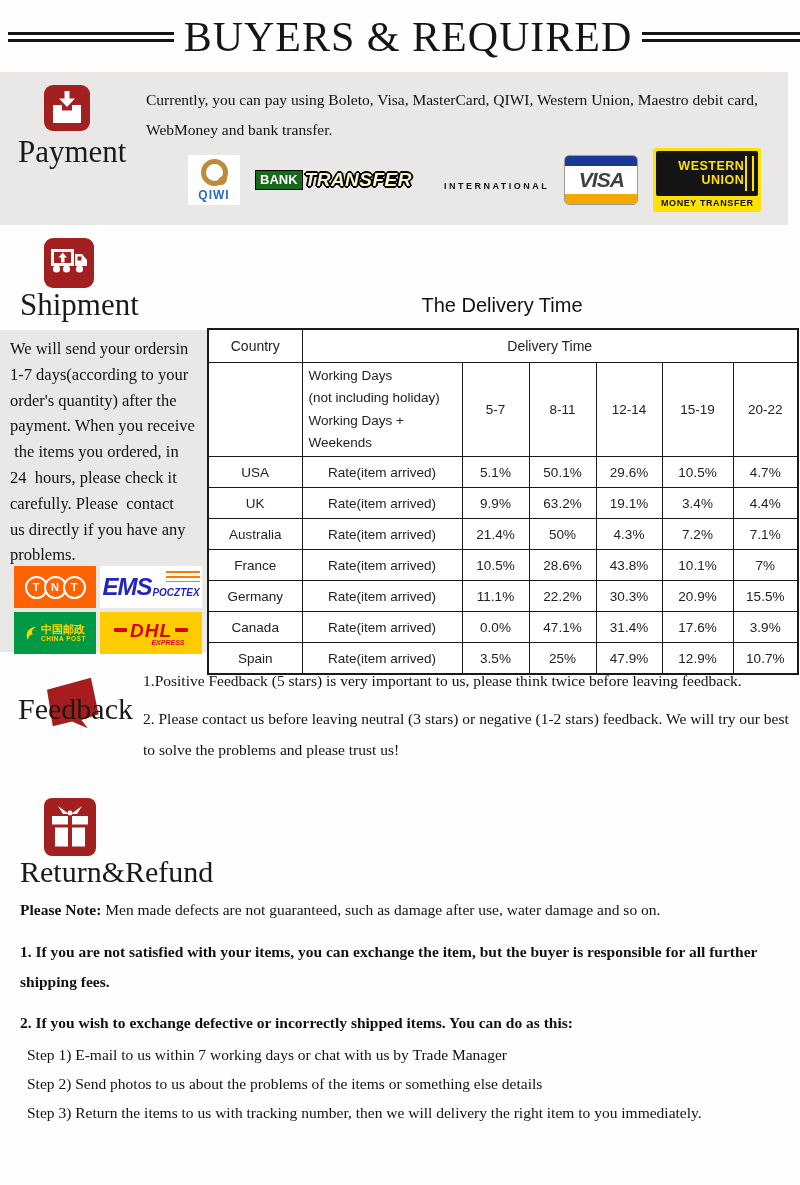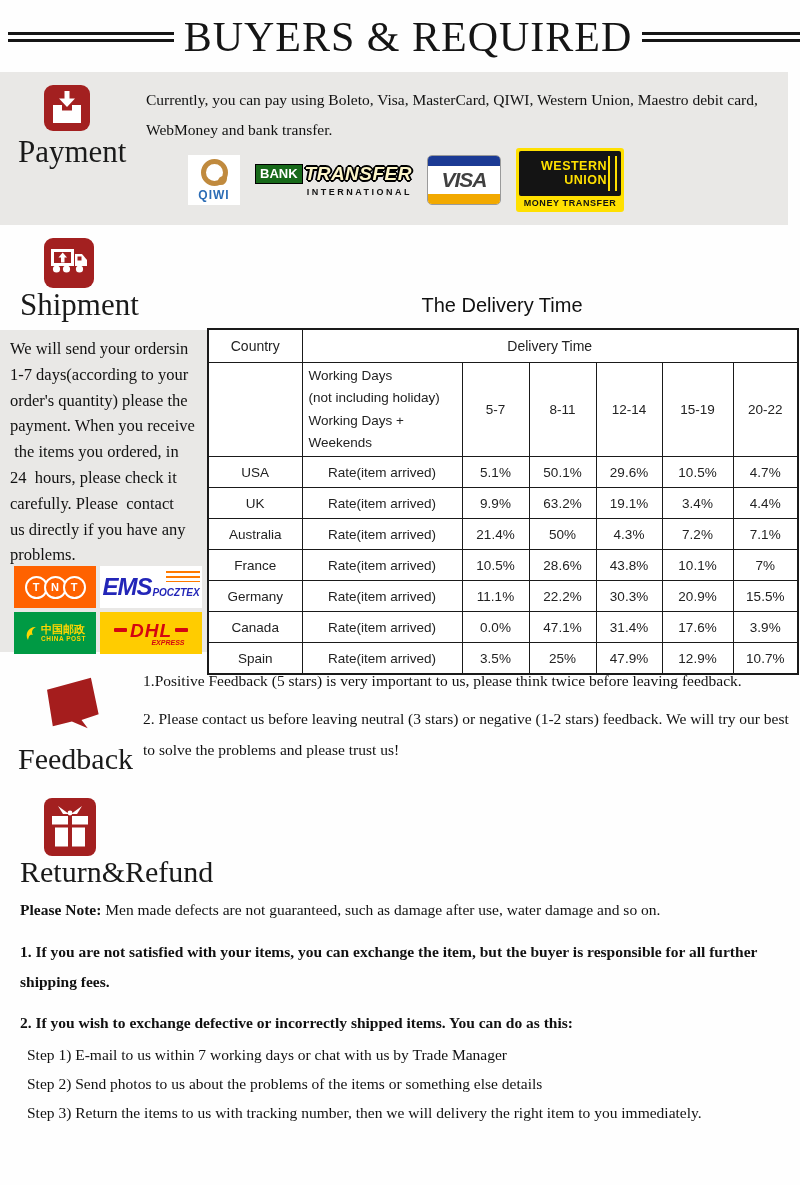--- a/index.html
+++ b/index.html
@@ -17,21 +17,21 @@
   .pay-icon{position:absolute;left:44px;top:13px;width:46px;height:46px;}
   .sec-title{color:#1a1a1a;line-height:1;}
   .pay-title{position:absolute;left:18px;top:64px;font-size:31px;}
   .pay-desc{position:absolute;left:146px;top:13px;width:638px;font-size:15.5px;line-height:30px;}
   .logos{position:absolute;left:188px;top:76px;display:flex;align-items:center;gap:15px;
          font-family:"Liberation Sans","DejaVu Sans",sans-serif;}
   .lg-qiwi{width:52px;height:50px;background:#fff;display:flex;flex-direction:column;align-items:center;justify-content:center;gap:2px;}
   .qiwi-ring{width:17px;height:17px;border:5px solid #c08a3e;border-radius:50%;position:relative;}
   .qiwi-ring::after{content:"";position:absolute;right:-4px;bottom:-4px;width:9px;height:9px;background:#c08a3e;border-radius:60% 20% 70% 30%;}
   .qiwi-t{font-weight:700;font-size:12px;color:#2b6cb5;letter-spacing:1px;}
-  .lg-bank{display:flex;flex-direction:column;align-items:center;}
+  .lg-bank{display:flex;align-items:center;}
   .bank-row{display:flex;align-items:center;}
   .bank-b{background:#17691a;color:#fff;font-weight:700;font-size:13px;padding:2px 4px;border:1px solid #000;line-height:1.1;}
   .bank-t{font-style:italic;font-weight:900;font-size:19px;color:#fdf6c9;margin-left:2px;letter-spacing:.5px;
           text-shadow:2px 0 0 #000,-2px 0 0 #000,0 2px 0 #000,0 -2px 0 #000,1px 1px 0 #000,-1px -1px 0 #000,1px -1px 0 #000,-1px 1px 0 #000;}
   .bank-i{font-weight:700;font-size:9px;letter-spacing:2.5px;color:#111;margin-top:2px;align-self:flex-end;margin-left:32px;}
   .lg-visa{width:74px;height:50px;background:#fff;border:1px solid #9a9a9a;border-radius:5px;display:flex;flex-direction:column;overflow:hidden;box-sizing:border-box;}
   .visa-top{height:10px;background:#1b3a94;}
   .visa-mid{flex:1;display:flex;align-items:center;justify-content:center;font-style:italic;font-weight:900;font-size:21px;color:#404040;letter-spacing:-1px;}
   .visa-bot{height:10px;background:#f2a900;}
   .lg-wu{width:108px;height:64px;background:#ffe000;display:flex;flex-direction:column;padding:3px;box-sizing:border-box;border-radius:3px;}
@@ -74,21 +74,21 @@
           font-family:"Liberation Sans","DejaVu Sans",sans-serif;color:#222;border:2px solid #1a1a1a;}
   .dtable td{border:1px solid #1a1a1a;text-align:center;padding:0;overflow:hidden;}
   .r-head td{height:32px;font-size:14px;}
   .r-sub td{height:74px;font-size:13.5px;}
   .wd-cell{text-align:left !important;padding:2px 4px 2px 6px !important;font-size:13px;line-height:1.65;}
   .r-data td{height:30px;font-size:13.5px;}
   .country{font-size:14.5px;}
 
   
   .fb-icon{position:absolute;left:42px;top:676px;width:58px;height:56px;}
-  .fb-title{position:absolute;left:18px;top:744px;font-size:30px;}
+  .fb-title{position:absolute;left:18px;top:694px;font-size:30px;}
   .fb-item1{position:absolute;left:143px;top:670px;width:652px;font-size:15.5px;line-height:1.4;}
   .fb-item2{position:absolute;left:143px;top:703px;width:648px;font-size:15.5px;line-height:31px;}
 
   
   .rr-icon{position:absolute;left:44px;top:798px;width:52px;height:58px;border-radius:8px;}
   .rr-title{position:absolute;left:20px;top:857px;font-size:30px;}
   .rr-note{position:absolute;left:20px;top:901px;width:760px;font-size:15.5px;}
   .rr-p1{position:absolute;left:20px;top:937px;width:742px;font-weight:bold;font-size:15.5px;line-height:30px;}
   .rr-p2{position:absolute;left:20px;top:1014px;width:742px;font-weight:bold;font-size:15.5px;}
   .rr-steps{position:absolute;left:20px;top:1040px;width:748px;font-size:15.5px;line-height:29px;}
@@ -157,21 +157,21 @@
       <circle cx="35.5" cy="31" r="3.6" fill="#fff"></circle>
     </svg>
   </div>
   <div class="sec-title ship-title">Shipment</div>
   <div class="dt-title">The Delivery Time</div>
 
   <div class="ship-note">
     <div class="note-text">
       <div class="note-line">We will send your ordersin</div>
       <div class="note-line">1-7 days(according to your</div>
-      <div class="note-line">order's quantity) please the</div>
+      <div class="note-line">order's quantity) after the</div>
       <div class="note-line">payment. When you receive</div>
       <div class="note-line"> the items you ordered, in</div>
       <div class="note-line">24  hours, please check it</div>
       <div class="note-line">carefully. Please  contact</div>
       <div class="note-line">us directly if you have any</div>
       <div class="note-line">problems.</div>
     </div>
     <div class="carriers">
       <div class="c-box c-tnt">
         <span class="tnt-c">T</span>

